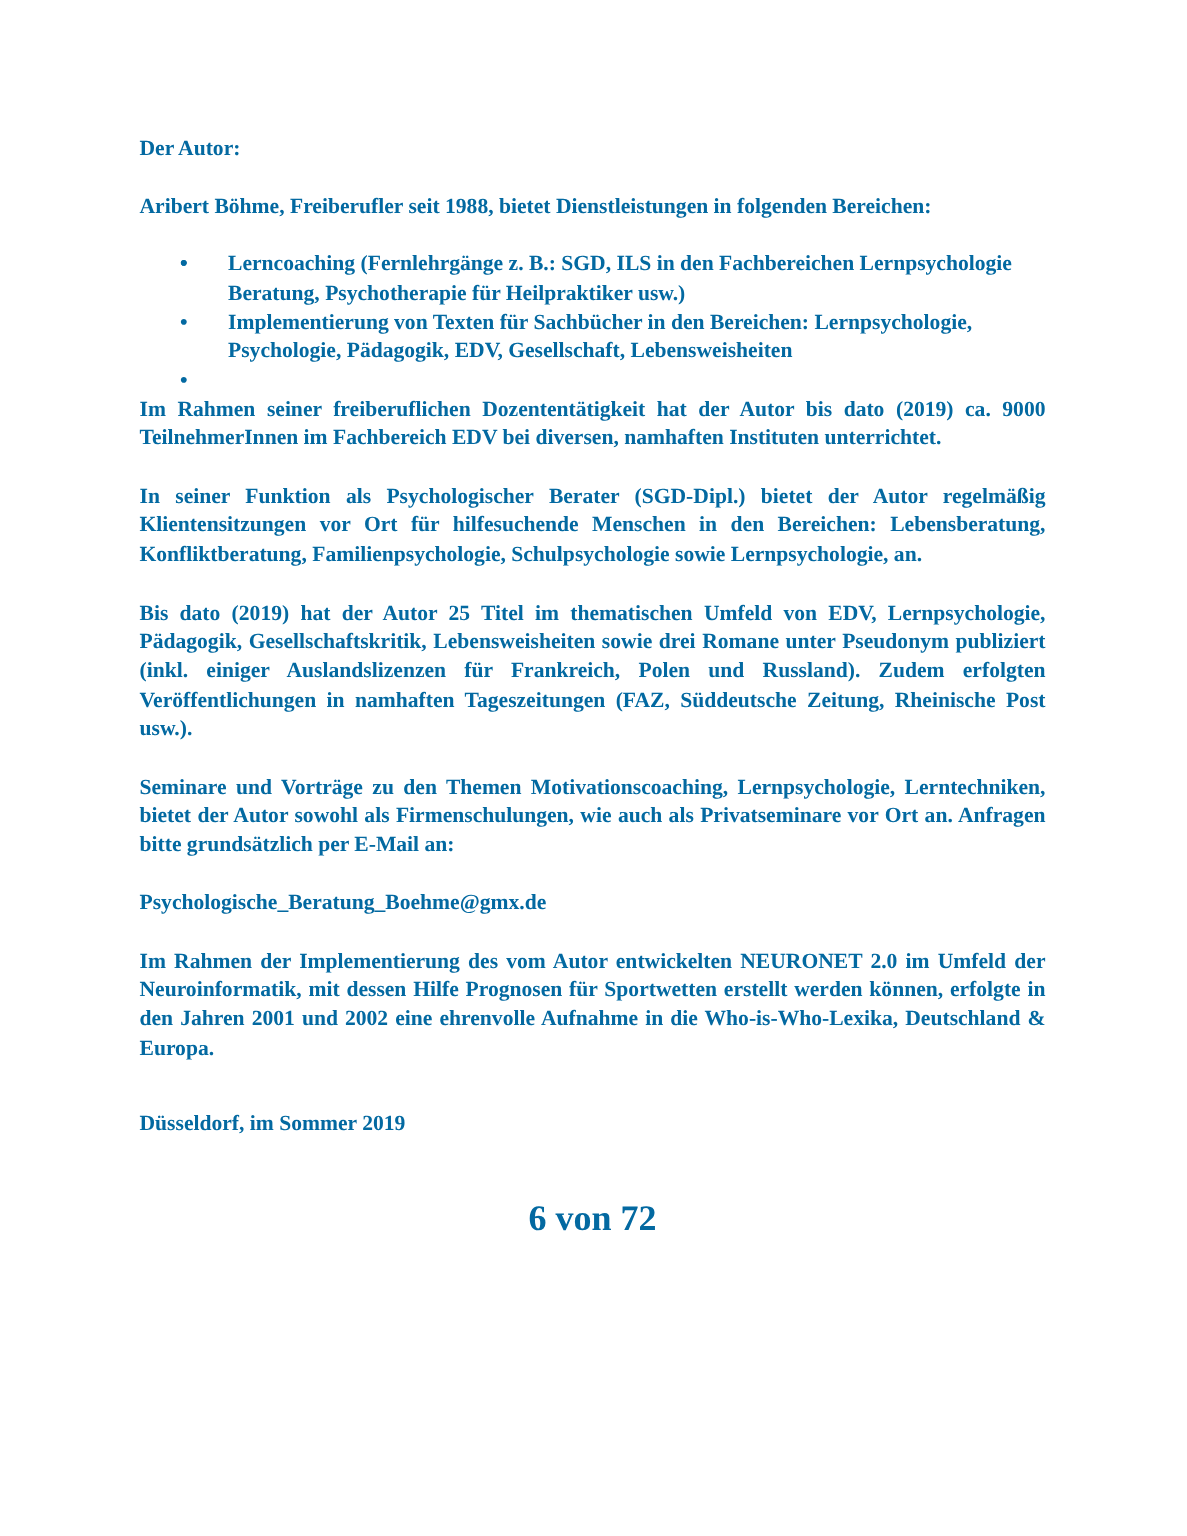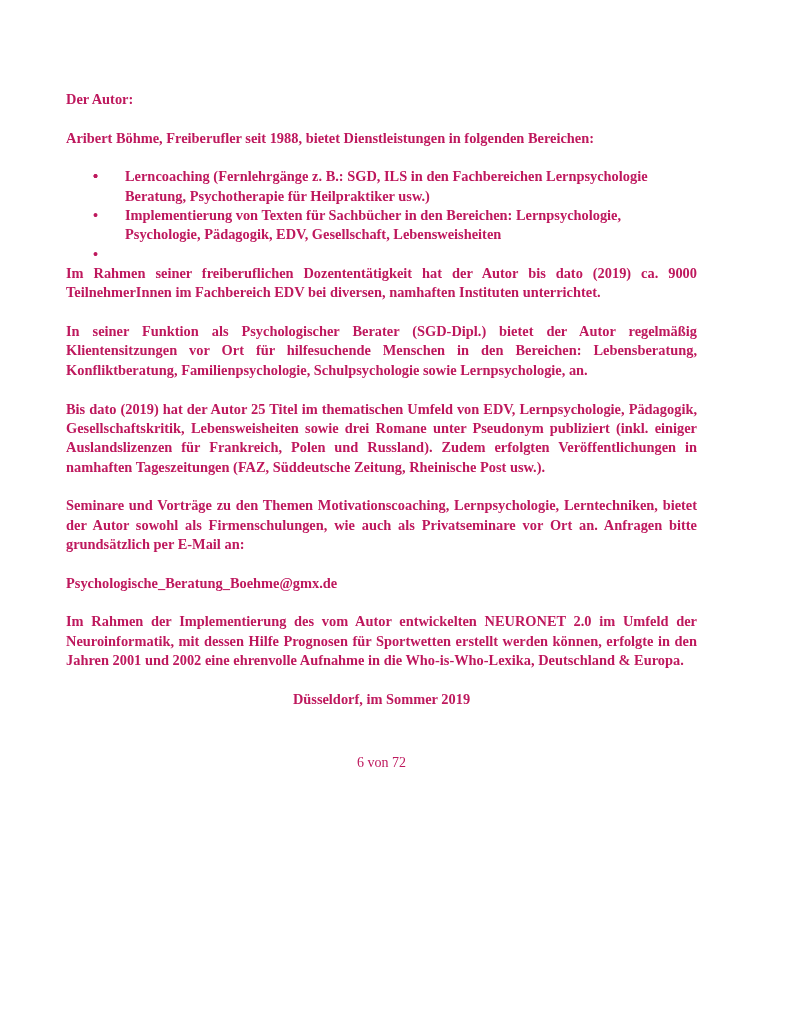--- a/index.html
+++ b/index.html
@@ -9,26 +9,26 @@
   }
   body {
     width: 791px;
     height: 1024px;
     overflow: hidden;
   }
   .page {
     box-sizing: border-box;
     width: 791px;
     height: 1024px;
-    padding: 90px 94px 0 66px;
+    padding: 90px 94px 0 93px;
     font-family: "Liberation Serif", "DejaVu Serif", serif;
     font-weight: bold;
     font-size: 14.4px;
     line-height: 19.35px;
-    color: #be185d;
+    color: #0369a1;
     background: #ffffff;
   }
   .para {
     margin: 0 0 19.35px 0;
   }
   .just {
     text-align: justify;
   }
   .bullets {
     list-style: none;
@@ -38,28 +38,27 @@
   .bullets li {
     position: relative;
     padding-left: 59px;
   }
   .bullets .marker {
     position: absolute;
     left: 27px;
     top: 0;
   }
   .signoff {
-    margin-top: 19px;
-    text-align: center;
+    margin-top: 31px;
   }
   .footer {
     margin-top: 42px;
     text-align: center;
-    font-weight: normal;
-    font-size: 14px;
+    font-weight: bold;
+    font-size: 24px;
     line-height: 24px;
   }
 </style>
 </head>
 <body>
 
 <div class="page">
 
   <p class="para">Der Autor:</p>
 

